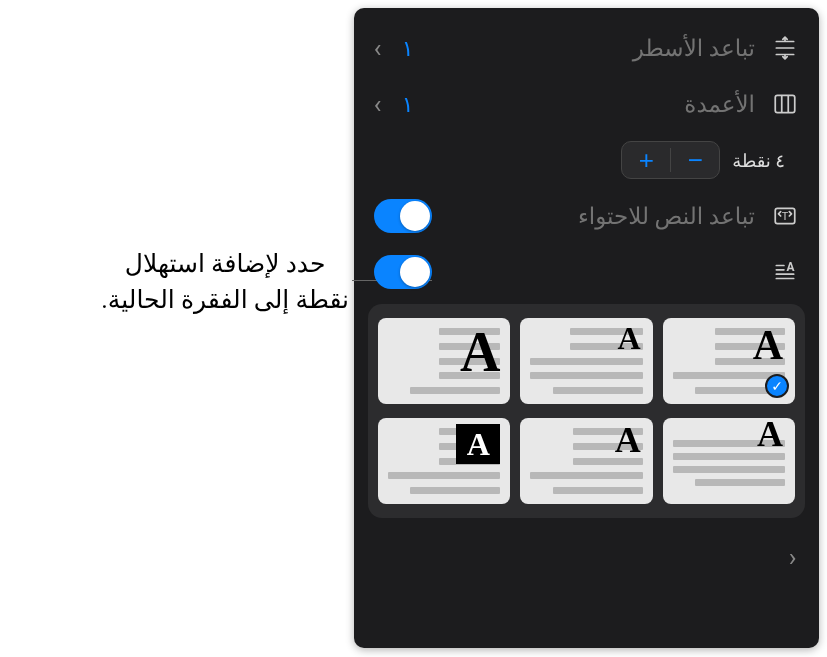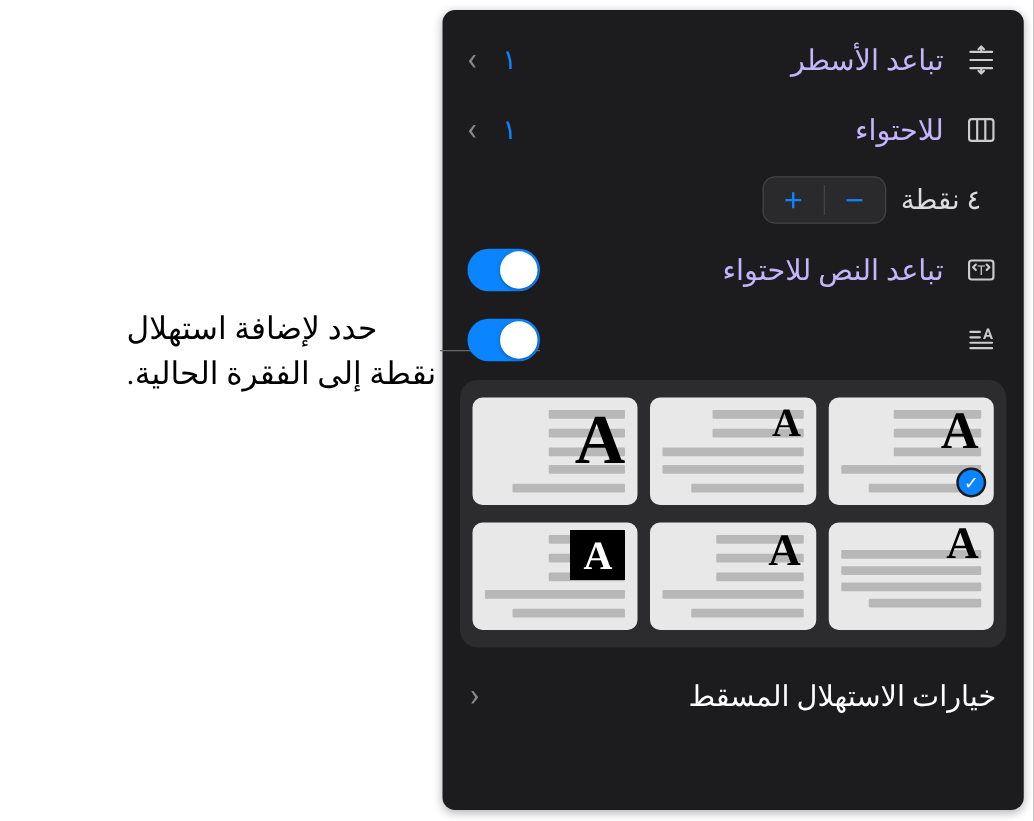--- a/index.html
+++ b/index.html
@@ -34,21 +34,21 @@
       min-height: 56px;
       justify-content: space-between;
     }
     .row-main {
       display: flex;
       align-items: center;
       gap: 16px;
     }
     .row-label {
       font-size: 23px;
-      color: #c4b5fd;
+      color: #737373;
       font-weight: 400;
     }
     .row-controls {
       display: flex;
       align-items: center;
       gap: 12px;
       direction: ltr;
     }
     .icon-cell {
       width: 28px;
@@ -67,21 +67,21 @@
       color: #888;
       font-size: 26px;
       transform: scaleX(-1);
     }
     .value-text {
       font-size: 22px;
       color: #0a84ff;
       margin-left: 8px;
     }
     .margin-value {
-      font-size: 22px;
+      font-size: 18px;
       color: #ddd;
       margin-right: 14px;
     }
     .stepper {
       display: flex;
       align-items: center;
       border: 1px solid #444;
       border-radius: 10px;
       height: 38px;
       background: #2a2a2c;
@@ -239,21 +239,21 @@
       display: flex;
       align-items: center;
       justify-content: space-between;
       padding: 14px 22px;
       font-size: 23px;
     }
     .callout {
       position: absolute;
       right: 478px;
       top: 246px;
-      text-align: left;
+      text-align: center;
       font-size: 25px;
       color: #000;
       direction: rtl;
       line-height: 1.45;
     }
     .callout-line {
       position: absolute;
       top: 280px;
       right: 395px;
       width: 80px;
@@ -289,21 +289,21 @@
   </div>
 
   <div class="row">
     <div class="row-main">
       <div class="icon-cell">
         <svg class="icon" viewBox="0 0 24 24">
             <rect x="3" y="4" width="18" height="16" rx="2"></rect>
             <path d="M9 4v16M15 4v16"></path>
           </svg>
       </div>
-      <span class="row-label">للاحتواء</span>
+      <span class="row-label">الأعمدة</span>
     </div>
     <div class="row-controls">
       <span class="chevron">›</span>
       <span class="value-text">١</span>
     </div>
   </div>
 
   <div class="row">
     <div class="row-controls">
       <div class="stepper">
@@ -406,17 +406,16 @@
           <div class="line"></div>
           <div class="line"></div>
           <div class="line"></div>
           <div class="line"></div>
         </div>
       <div class="cap-box">A</div>
     </div>
   </div>
 
   <div class="options-row">
-    <span>خيارات الاستهلال المسقط</span>
     <span class="chevron">›</span>
   </div>
 
 </div>
 
 </body></html>

